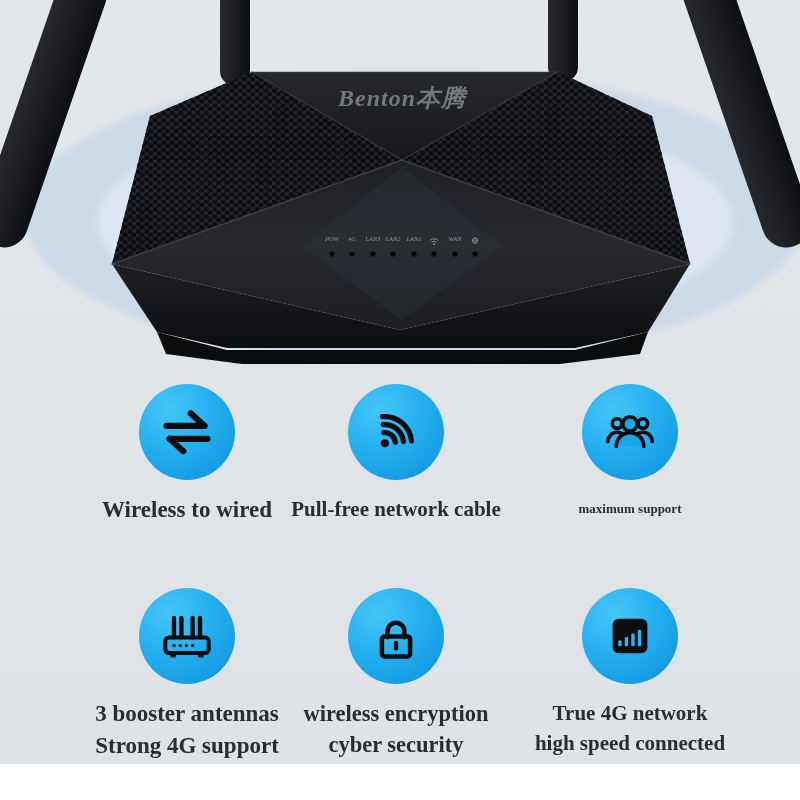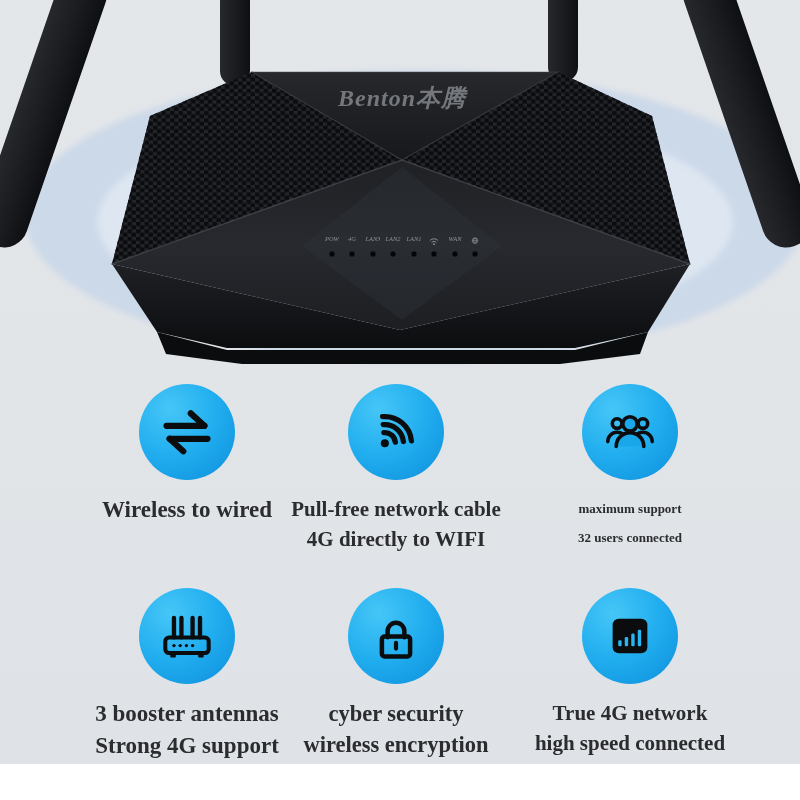--- a/index.html
+++ b/index.html
@@ -153,38 +153,36 @@
       <div class="badge">
         <svg width="62" height="62" viewBox="0 0 100 100" stroke="#0b0c0d" stroke-width="8.5" stroke-linecap="round" fill="none">
           <path d="M 48.9 66.5 A 17 17 0 0 0 30.5 51.1"></path>
           <path d="M 61.9 65.4 A 30 30 0 0 0 29.4 38.1"></path>
           <path d="M 74.8 64.3 A 43 43 0 0 0 28.3 25.2"></path>
           <circle cx="32" cy="68" r="6.5" fill="#0b0c0d" stroke="none"></circle>
         </svg>
       </div>
       <p class="cap cap-b">
         <span>Pull-free network cable</span>
-        <span>4G directly to WIFI</span>
       </p>
     </div>
 
     <div class="cell r1 c3">
       <div class="badge">
         <svg width="60" height="60" viewBox="0 0 100 100" stroke="#0b0c0d" stroke-width="6" stroke-linecap="round" fill="none">
           <circle cx="28.5" cy="36" r="8"></circle>
             <circle cx="71.5" cy="36" r="8"></circle>
           <path d="M 13 66 A 15.5 15.5 0 0 1 44 66"></path>
           <path d="M 56 66 A 15.5 15.5 0 0 1 87 66"></path>
           <path d="M 27 74 A 23 23 0 0 1 73 74" fill="#19a7ea"></path>
           <circle cx="50" cy="36.5" r="12" fill="#19a7ea"></circle>
         </svg>
       </div>
       <p class="cap cap-c">
         <span>maximum support</span>
-        <span>32 users connected</span>
       </p>
     </div>
 
     <div class="cell r2 c1">
       <div class="badge">
         <svg width="62" height="62" viewBox="0 0 100 100">
           <g stroke="#0b0c0d" stroke-width="7" stroke-linecap="round">
             <line x1="29" y1="21" x2="29" y2="52"></line>
               <line x1="41" y1="21" x2="41" y2="52"></line>
             <line x1="59" y1="21" x2="59" y2="52"></line>
@@ -209,22 +207,22 @@
 
     <div class="cell r2 c2">
       <div class="badge">
         <svg width="60" height="60" viewBox="0 0 100 100" stroke="#0b0c0d" fill="none" stroke-linecap="round">
           <path d="M 36 52 L 36 42 A 14 14 0 0 1 64 42 L 64 52" stroke-width="7.5"></path>
           <rect x="26.5" y="51" width="47" height="33" rx="4.5" stroke-width="7.5"></rect>
           <line x1="50" y1="61.5" x2="50" y2="71" stroke-width="7"></line>
         </svg>
       </div>
       <p class="cap cap-d">
+        <span>wireless encryption</span>
         <span>cyber security</span>
-        <span>wireless encryption</span>
       </p>
     </div>
 
     <div class="cell r2 c3">
       <div class="badge">
         <svg width="62" height="62" viewBox="0 0 100 100">
           <rect x="22" y="22" width="56" height="56" rx="10" fill="#0b0c0d"></rect>
           <g fill="#29b4f2">
             <rect x="31" y="57" width="5.5" height="9.5" rx="2"></rect>
             <rect x="41.5" y="51.5" width="5.5" height="15" rx="2"></rect>

